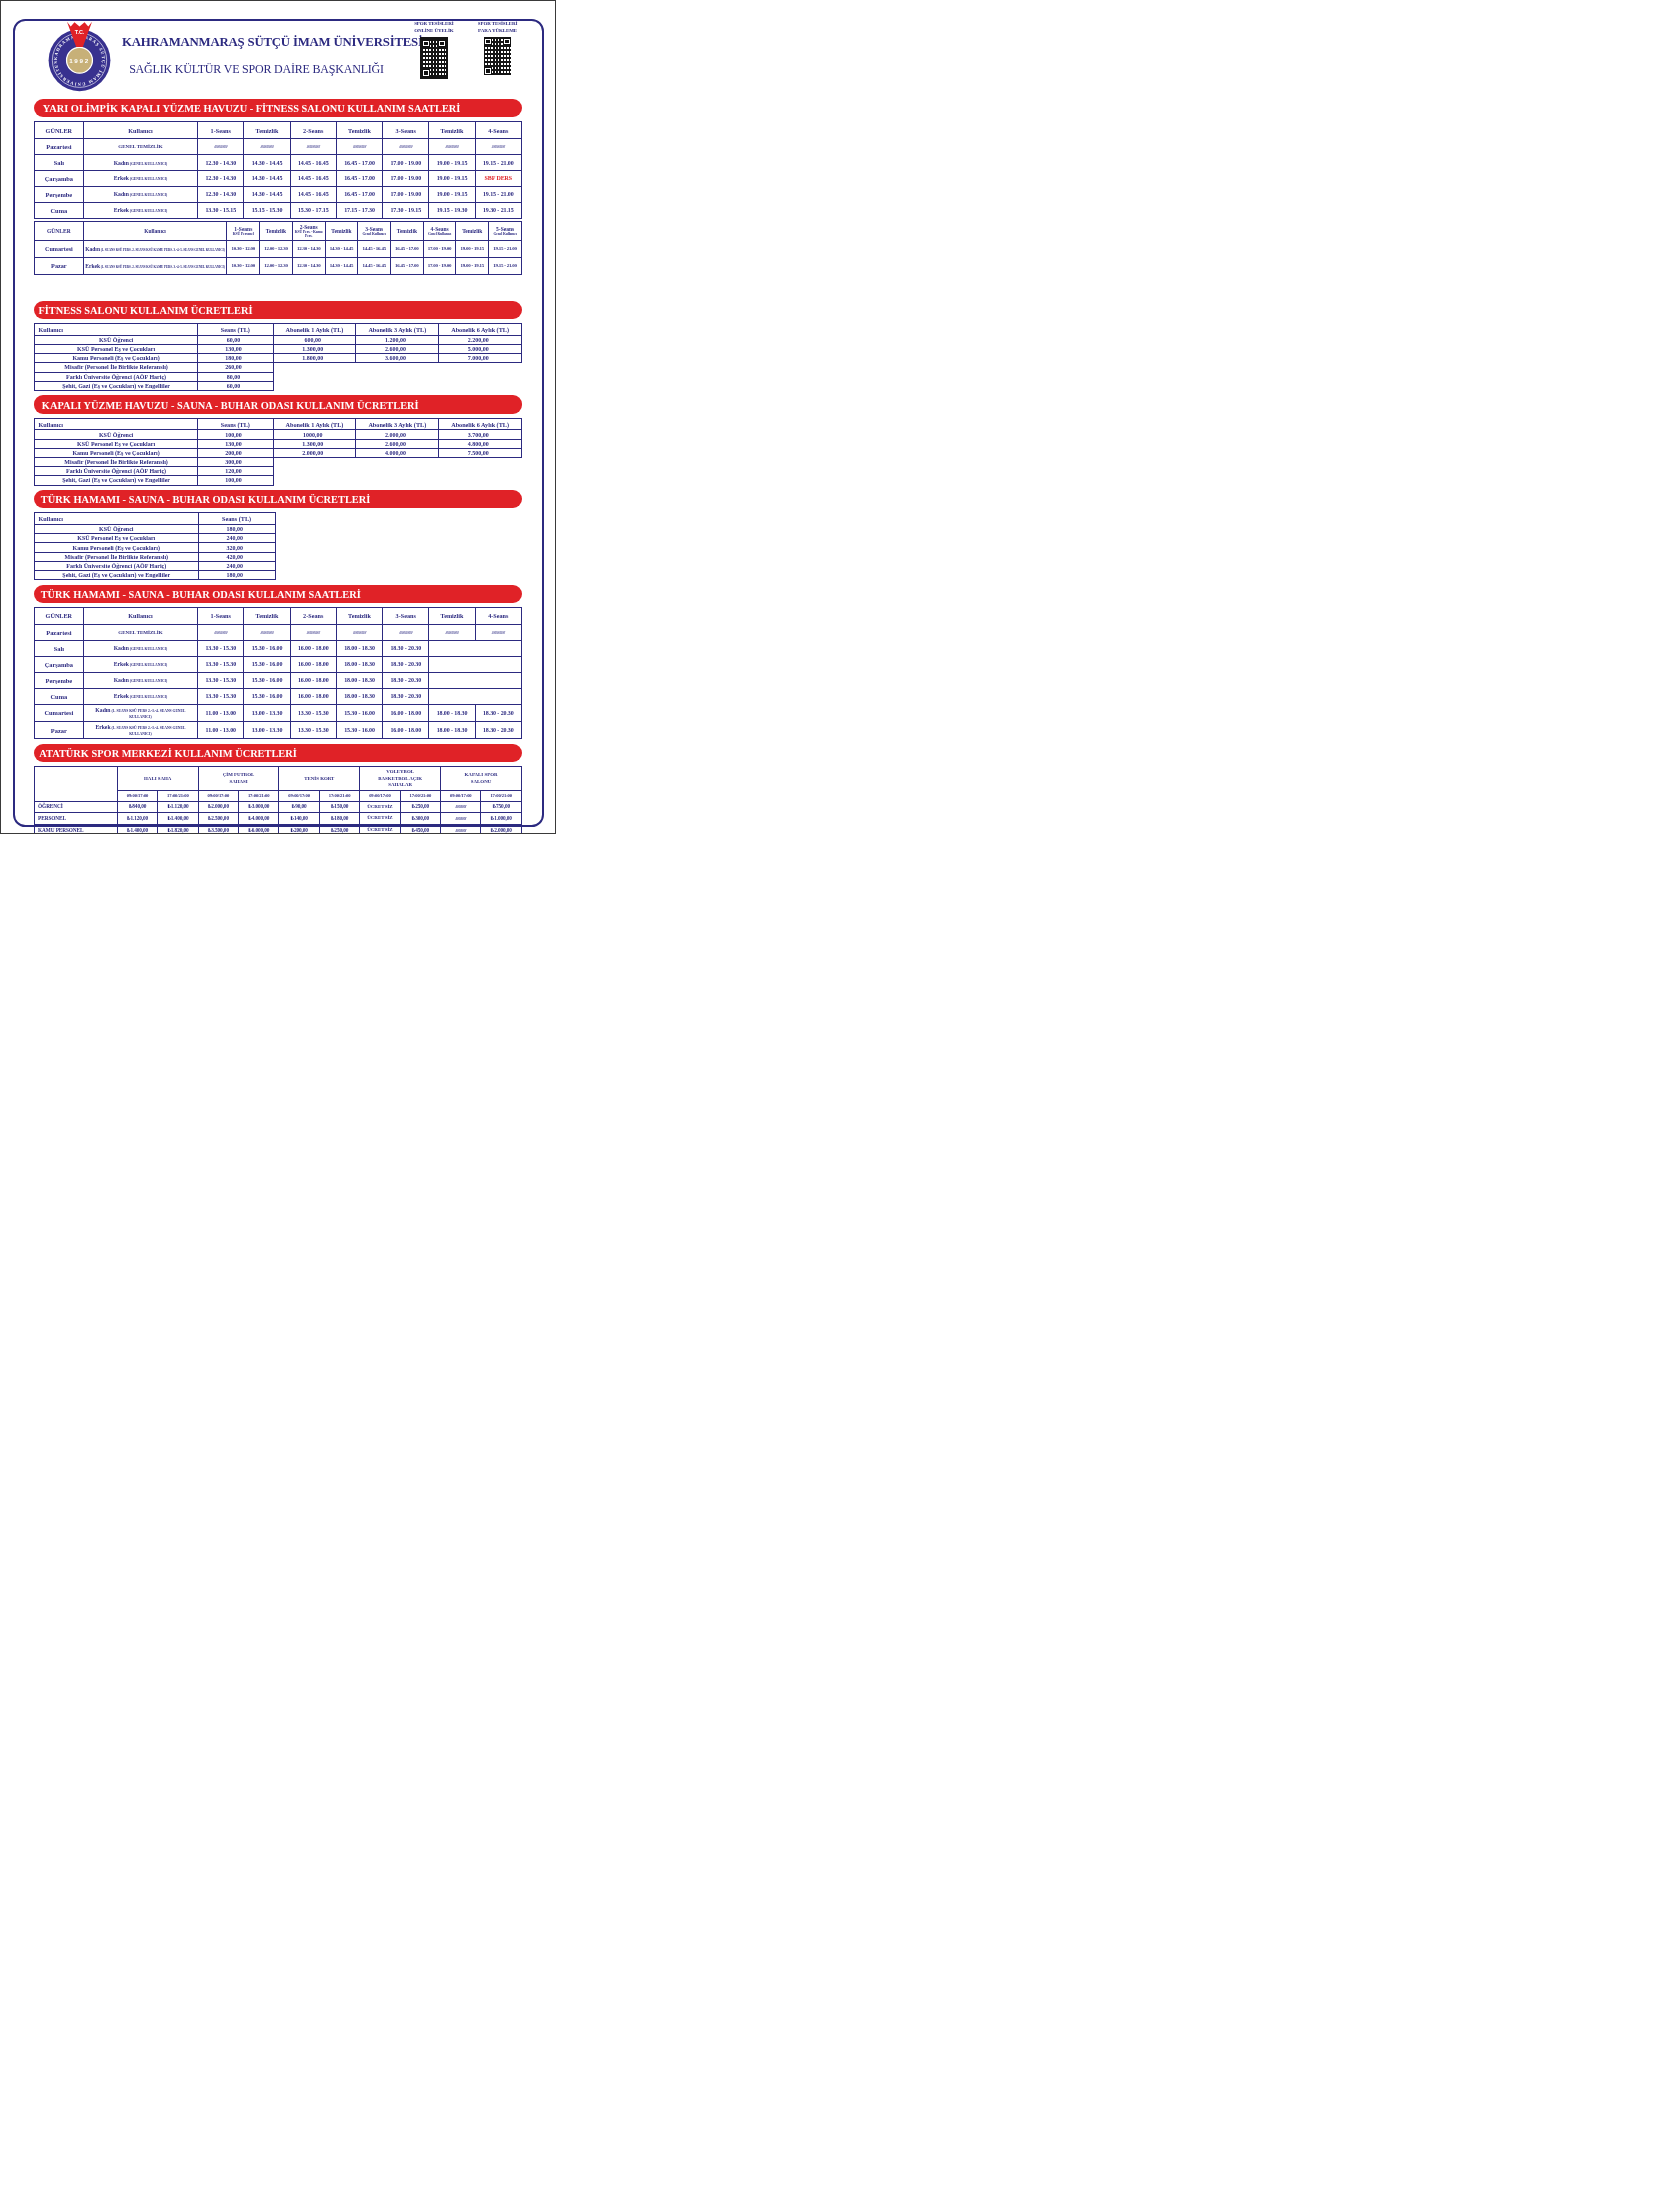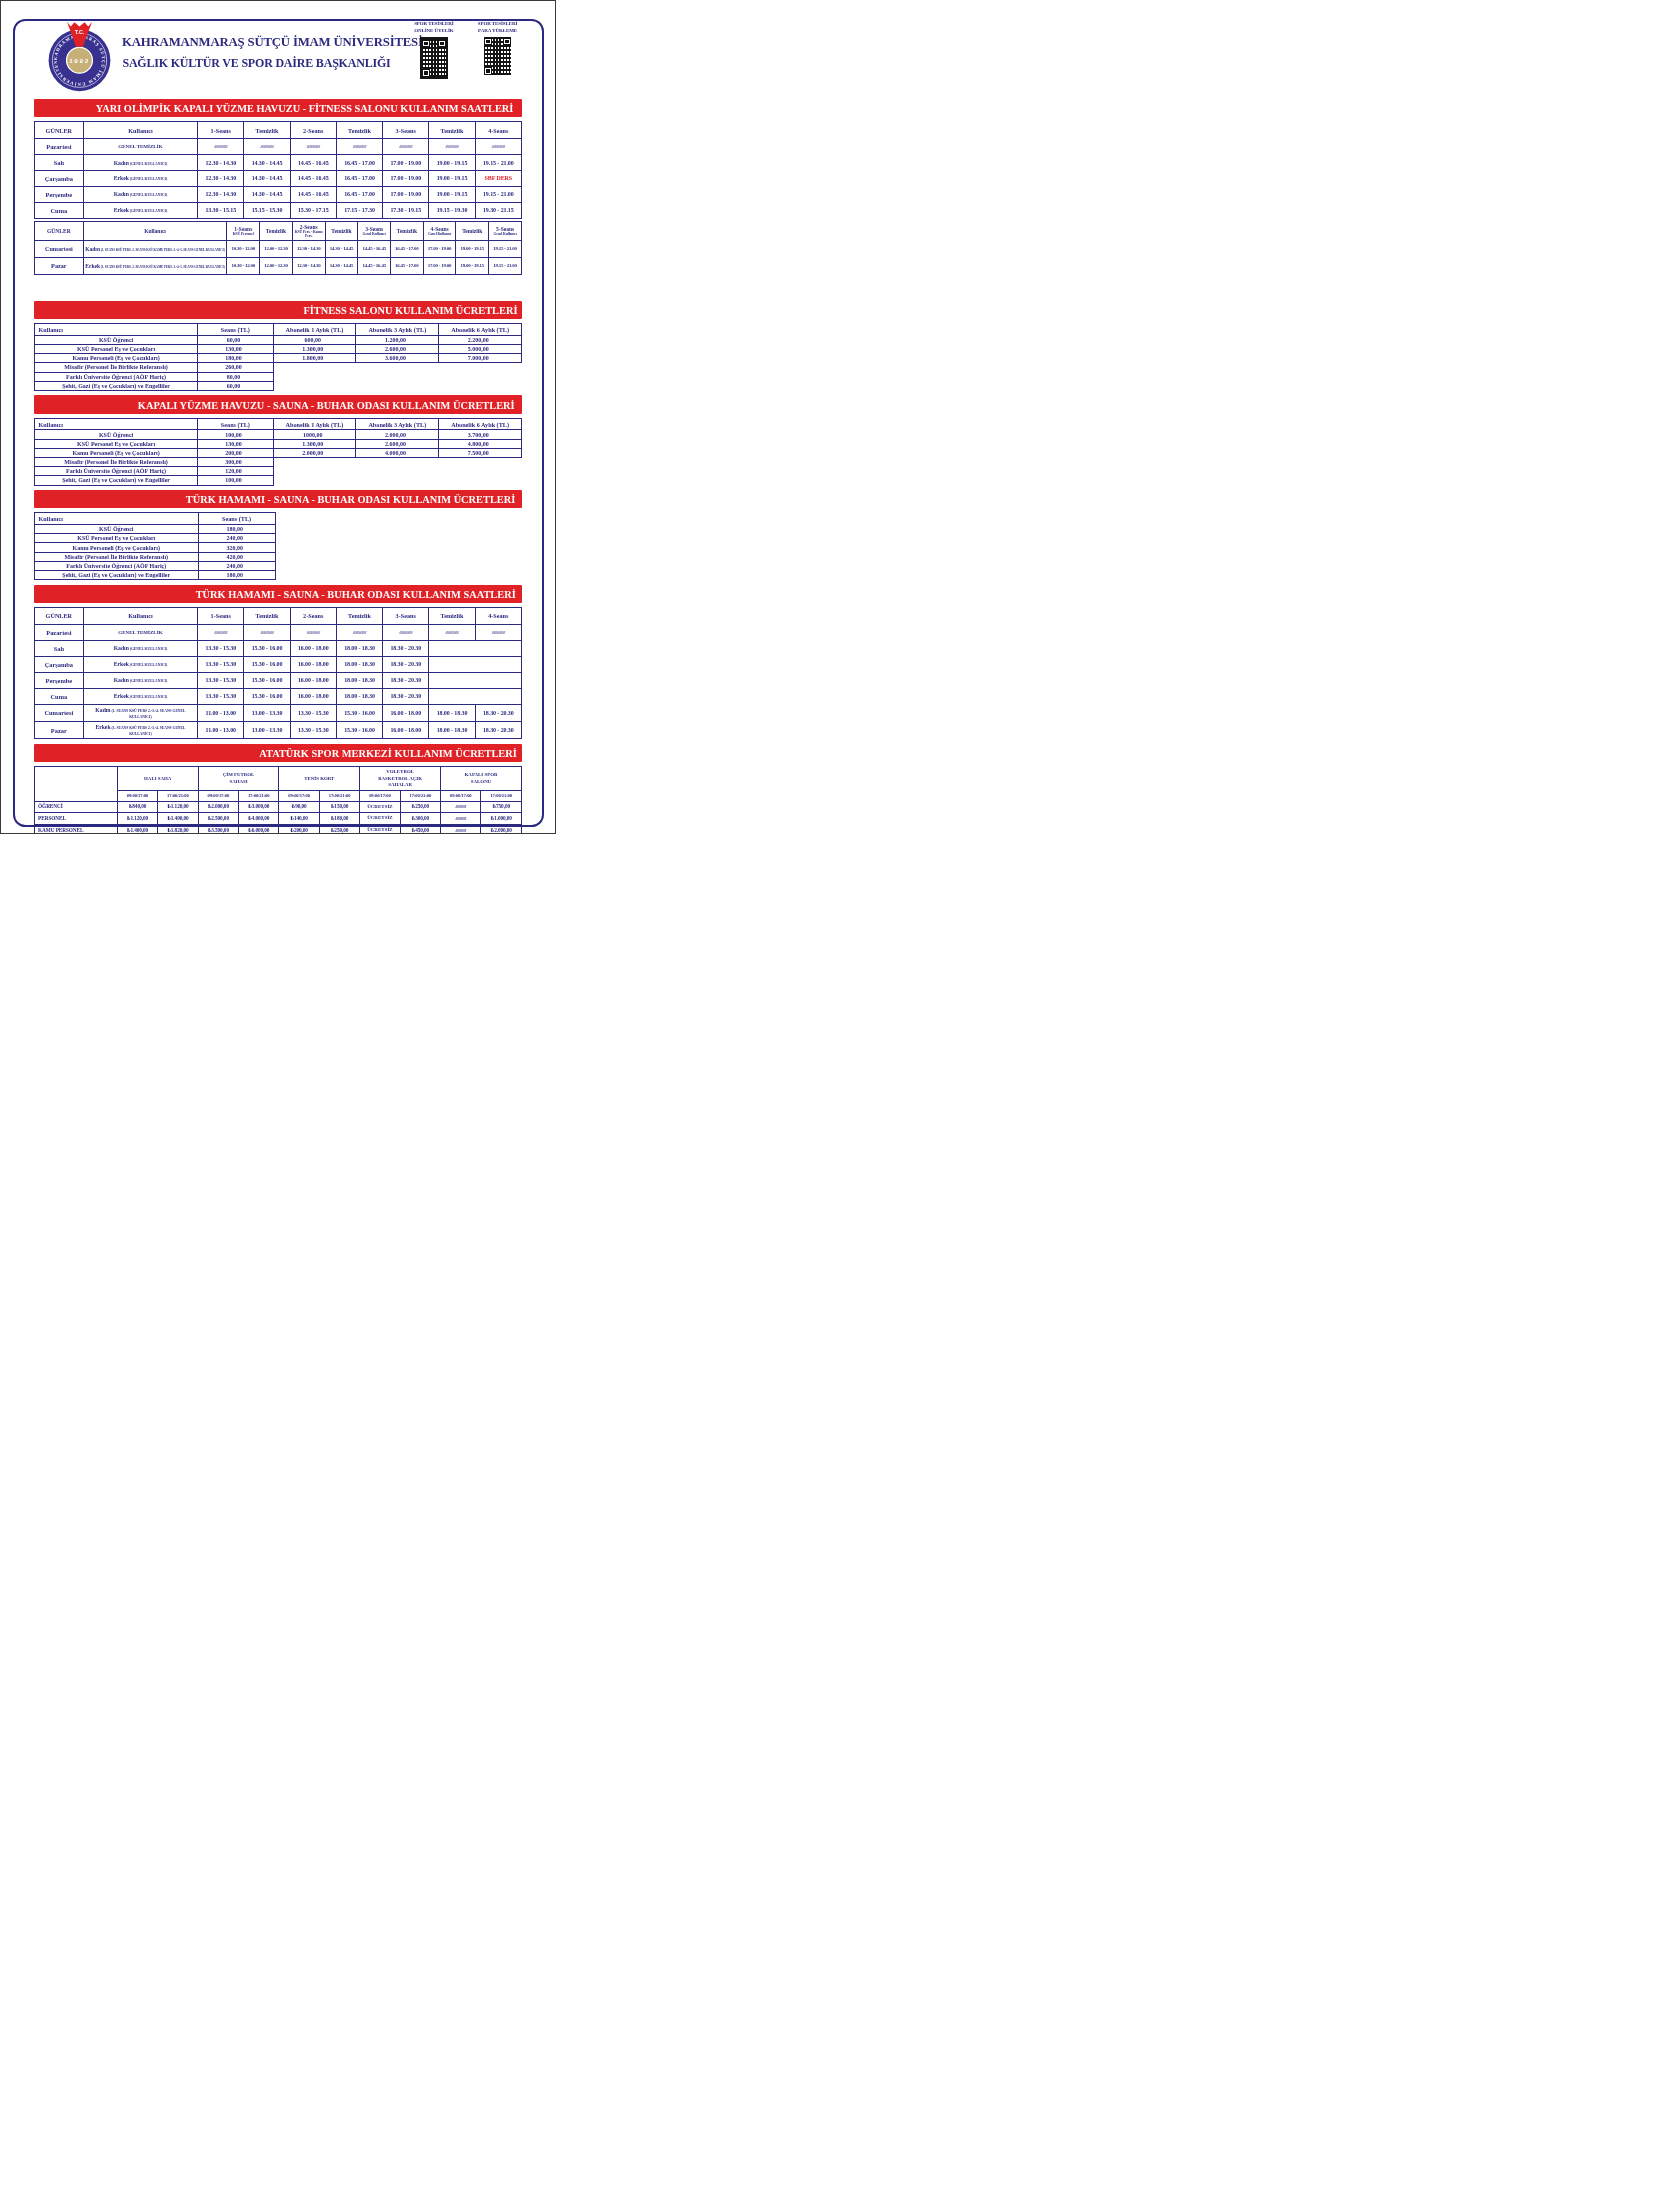--- a/index.html
+++ b/index.html
@@ -10,37 +10,37 @@
   }
   .frame{position:absolute;left:11.5px;right:11.5px;top:17.6px;bottom:6.2px;
     border:2.2px solid #2c2a80;border-radius:12.3px;pointer-events:none;}
   .content{position:relative;margin:19.4px 33px 0 33px;z-index:1;}
 
   
   .header{position:relative;height:74px;}
   .logo{position:absolute;left:11.5px;top:0.9px;width:67px;height:71px;}
   .titles{position:absolute;left:88px;width:269px;top:15px;text-align:center;color:#2c2a80;}
   .title1{font-size:12.8px;font-weight:bold;letter-spacing:-0.2px;white-space:nowrap;}
-  .title2{font-size:12px;font-weight:bold;letter-spacing:-0.2px;margin-top:6px;white-space:nowrap;}
+  .title2{font-size:12px;font-weight:normal;letter-spacing:-0.2px;margin-top:12px;white-space:nowrap;}
   .qrs{position:absolute;right:-2.6px;top:0.9px;display:flex;gap:9.7px;}
   .qrblock{width:54px;text-align:center;}
   .qrlabel{font-size:5px;font-weight:bold;color:#2c2a80;line-height:1.25;letter-spacing:-0.1px;}
   .qr{margin:3.5px auto 0;width:24px;height:38px;position:relative;
       background:
         repeating-linear-gradient(90deg,#151515 0 1.3px,transparent 1.3px 3.1px),
         repeating-linear-gradient(0deg,#151515 0 1.8px,#ffffff 1.8px 4px);}
   .qr.framed{border:2.2px solid #151515;}
   .qr.wide{width:27px;}
   .f{position:absolute;width:5.7px;height:5.7px;border:1.3px solid #111;background:#fff;}
   .f::before{content:"";position:absolute;inset:0.9px;background:#111;}
   .f.tl{top:0.4px;left:0.4px}.f.tr{top:0.4px;right:0.4px}.f.bl{bottom:0.4px;left:0.4px}
 
   
-  .banner{background:#e02227;border-radius:1px;height:18.5px;display:flex;
-    align-items:center;justify-content:flex-end;margin:4.4px 0 4px;}
+  .banner{background:#e02227;border-radius:9px;height:18.5px;display:flex;
+    align-items:center;justify-content:flex-start;margin:4.4px 0 4px;}
   .bt{color:#ffffff;font-weight:bold;font-size:10.8px;white-space:nowrap;
     transform:scaleX(0.96);letter-spacing:0px;}
 
   
   .tbl{margin:0 0 1.8px;}
   .tbl table{width:100%;border-collapse:collapse;table-layout:fixed;color:#2c2a80;}
   .tbl th,.tbl td{border:0.9px solid #2c2a80;border-left-width:0.4px;border-right-width:0.4px;
     font-weight:bold;text-align:center;padding:2.2px 0.9px;}
   .gunler{font-size:6.8px;}
   .day{font-size:6.4px;}

